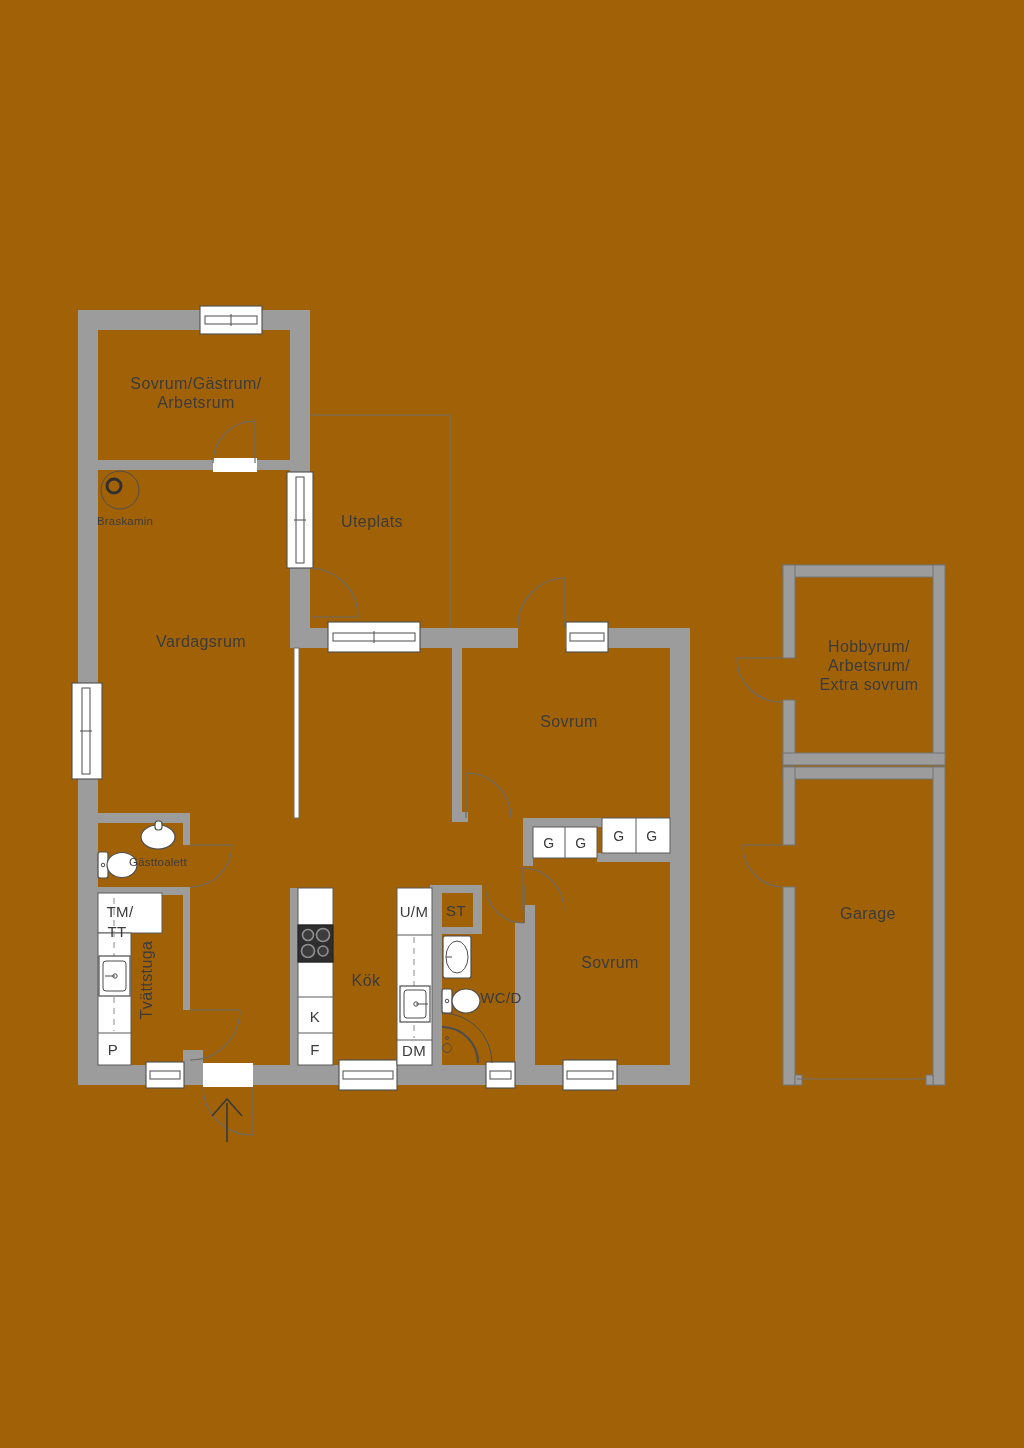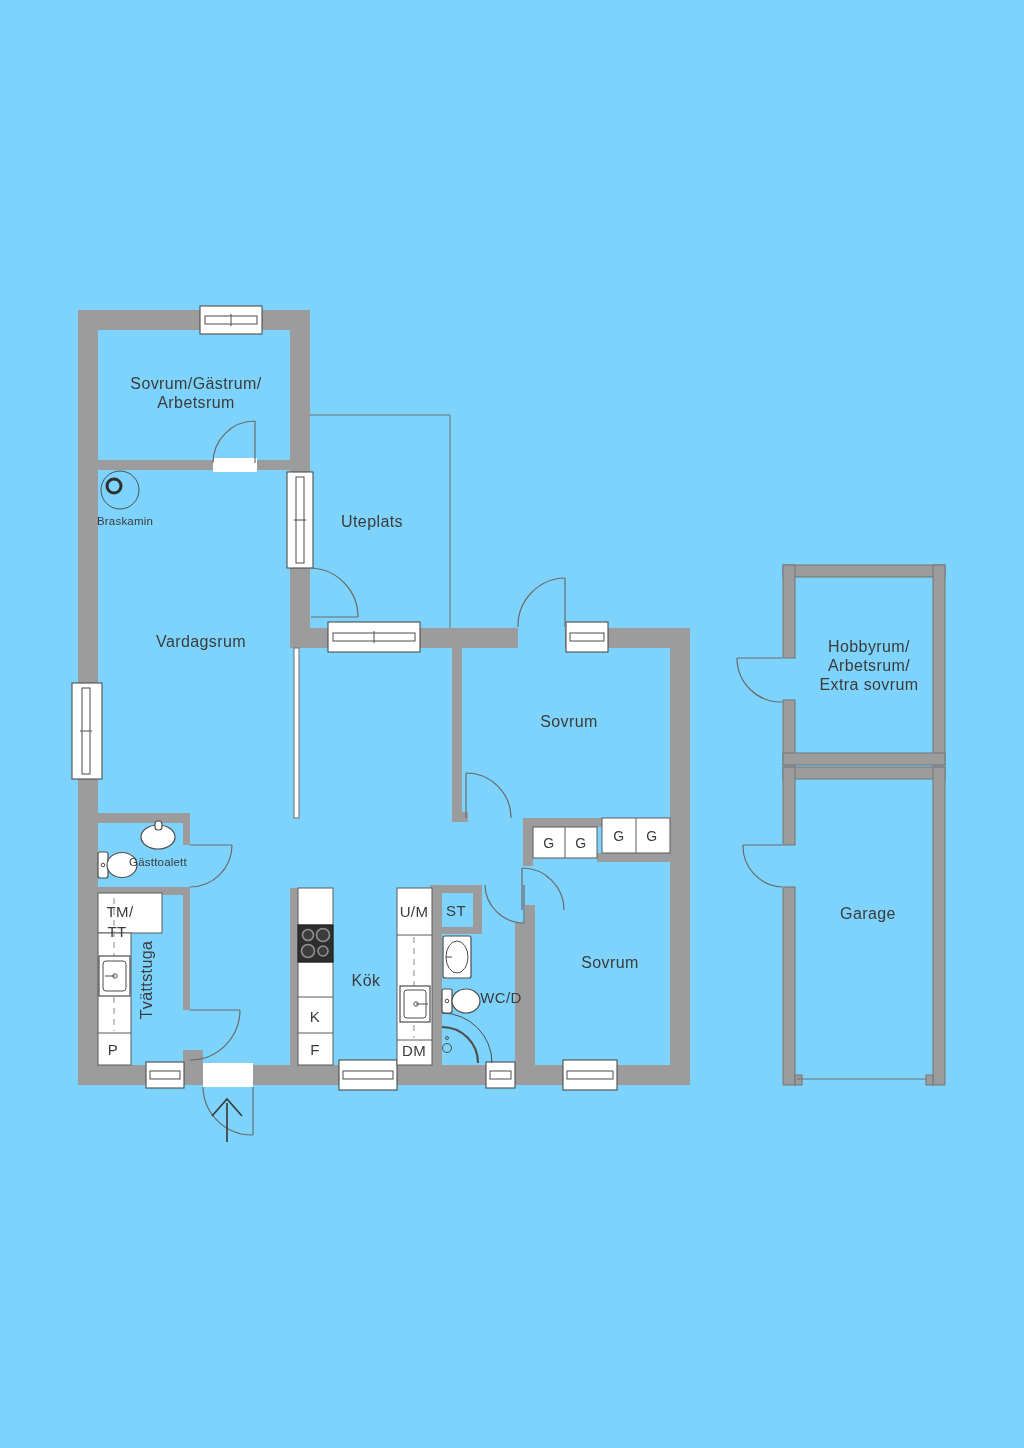--- a/index.html
+++ b/index.html
@@ -1,16 +1,16 @@
 <!DOCTYPE html>
 <html><head>
 <meta charset="utf-8">
 <style>
   html,body{margin:0;padding:0;background:#ffffff;}
-  .stage{position:relative;width:1024px;height:1448px;background:#7dd3fc;overflow:hidden;}
+  .stage{position:relative;width:1024px;height:1448px;background:#a16207;overflow:hidden;}
   svg{display:block;}
   .wall{fill:#9c9c9c;}
   .wall-o{fill:#9c9c9c;stroke:#757575;stroke-width:1;}
   .thinwall{fill:#ffffff;stroke:#6e6e6e;stroke-width:1;}
   .cut{fill:#ffffff;}
   .winrect{fill:#ffffff;stroke:#4d4d4d;stroke-width:1.1;}
   .winline{stroke:#4d4d4d;stroke-width:1;fill:none;}
   .door{stroke:#6a6a6a;stroke-width:1.2;fill:none;}
   .fix{stroke:#4d4d4d;stroke-width:1.2;fill:#ffffff;}
   .fixthin{stroke:#4d4d4d;stroke-width:1;fill:none;}

